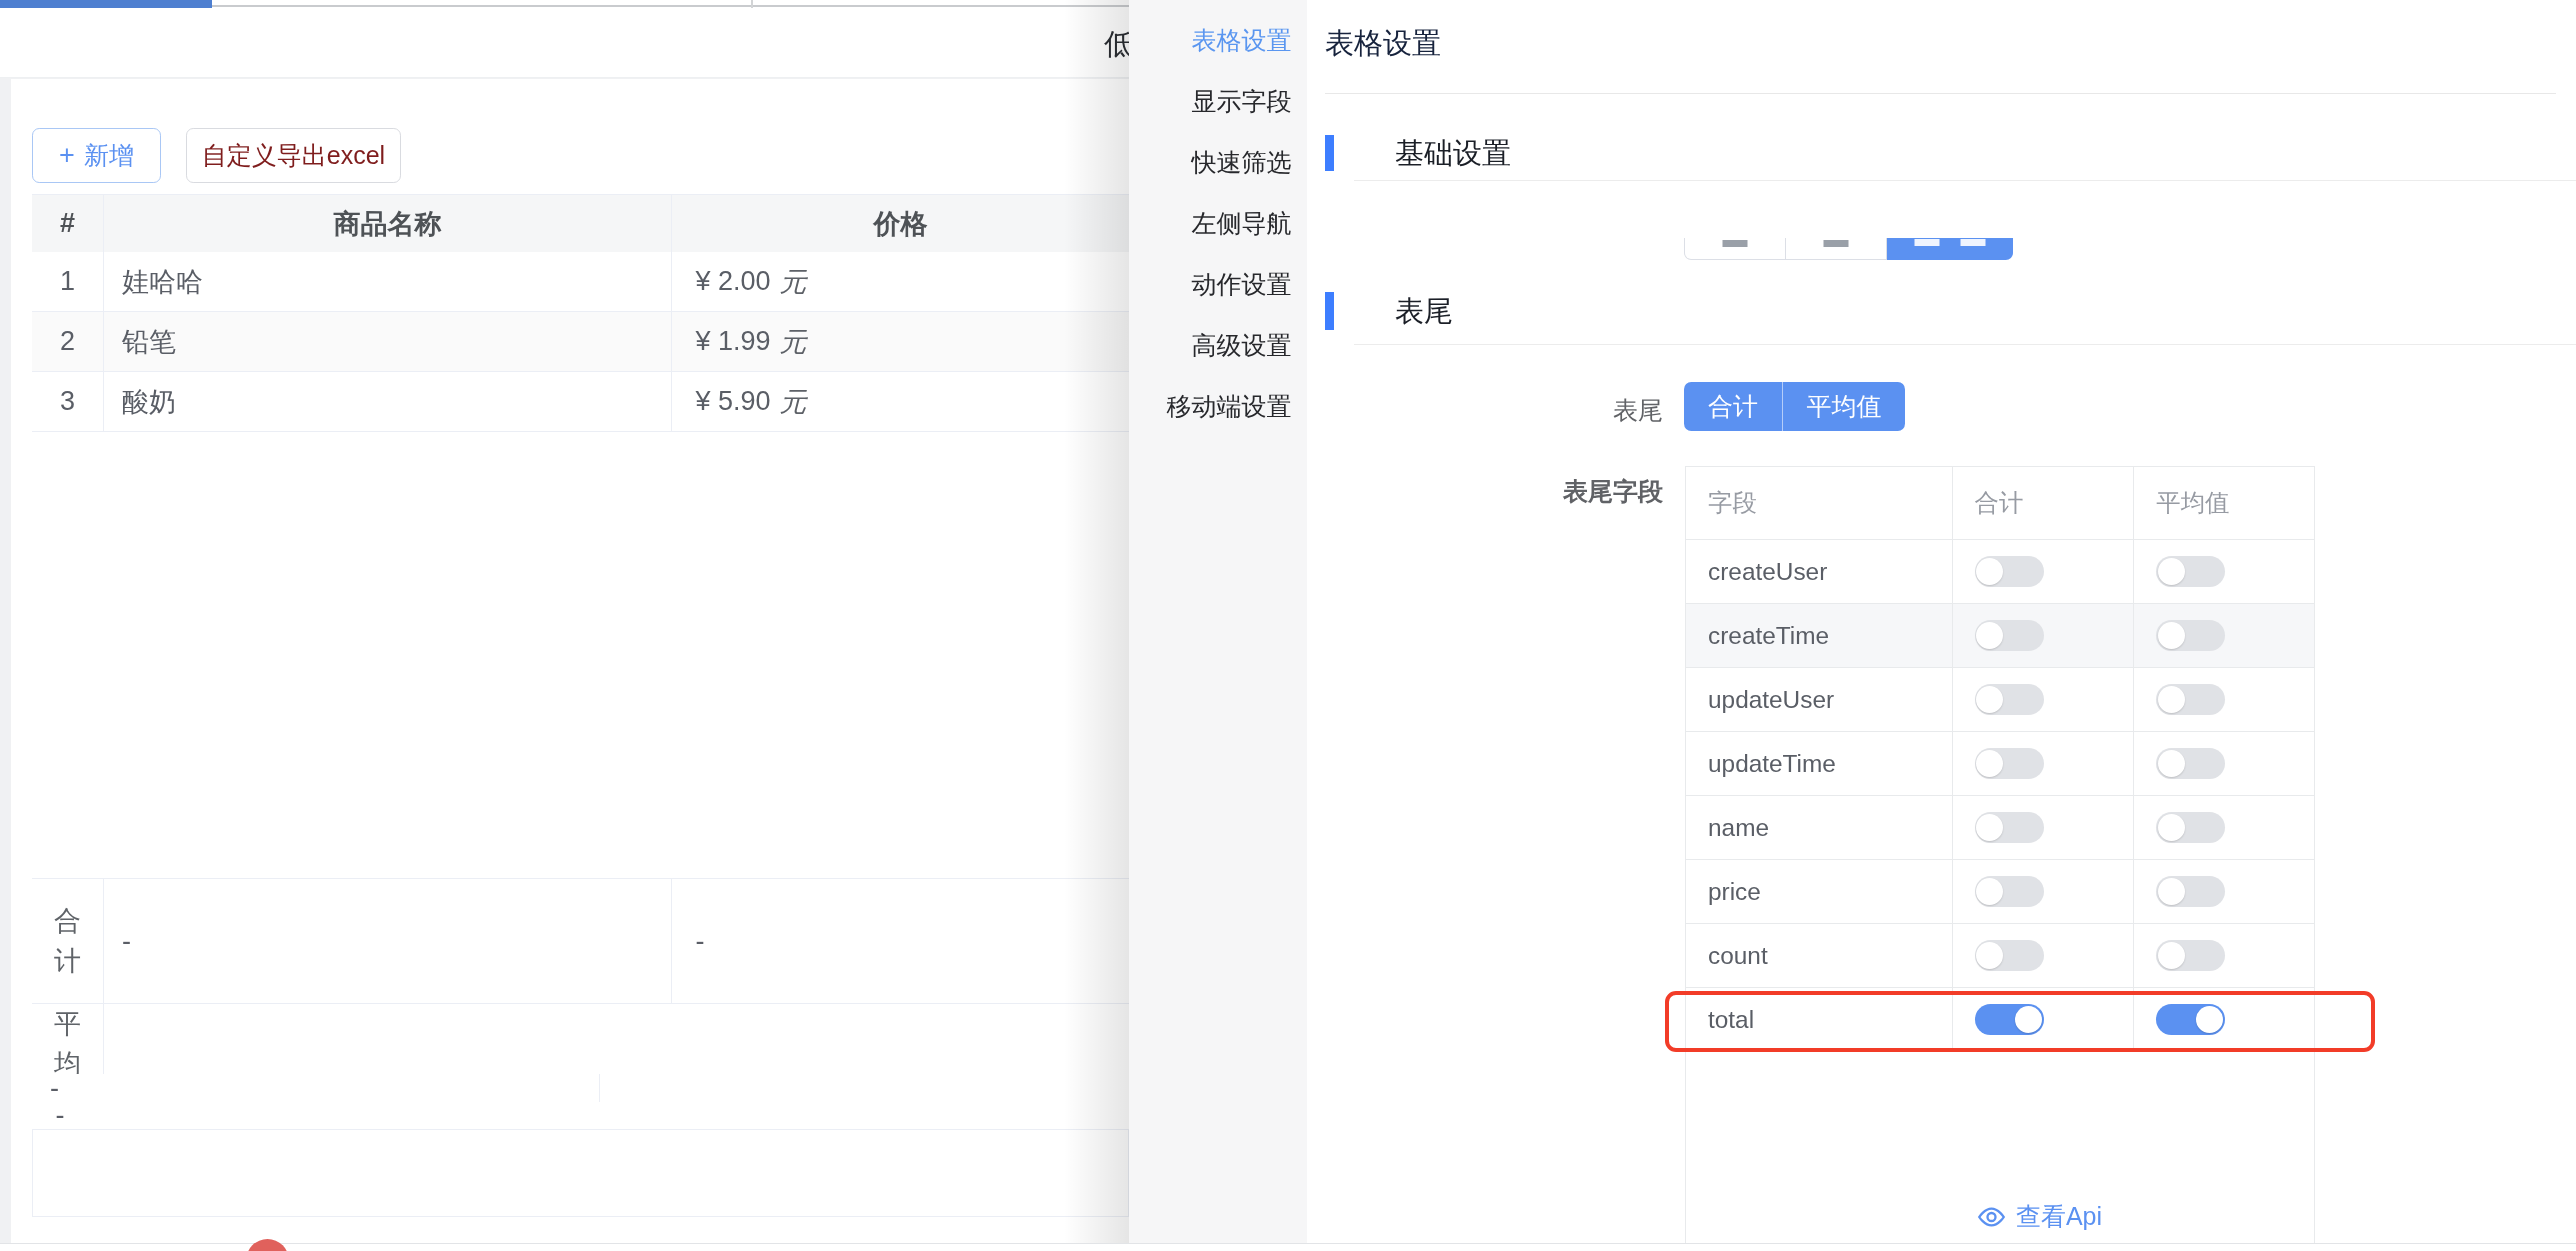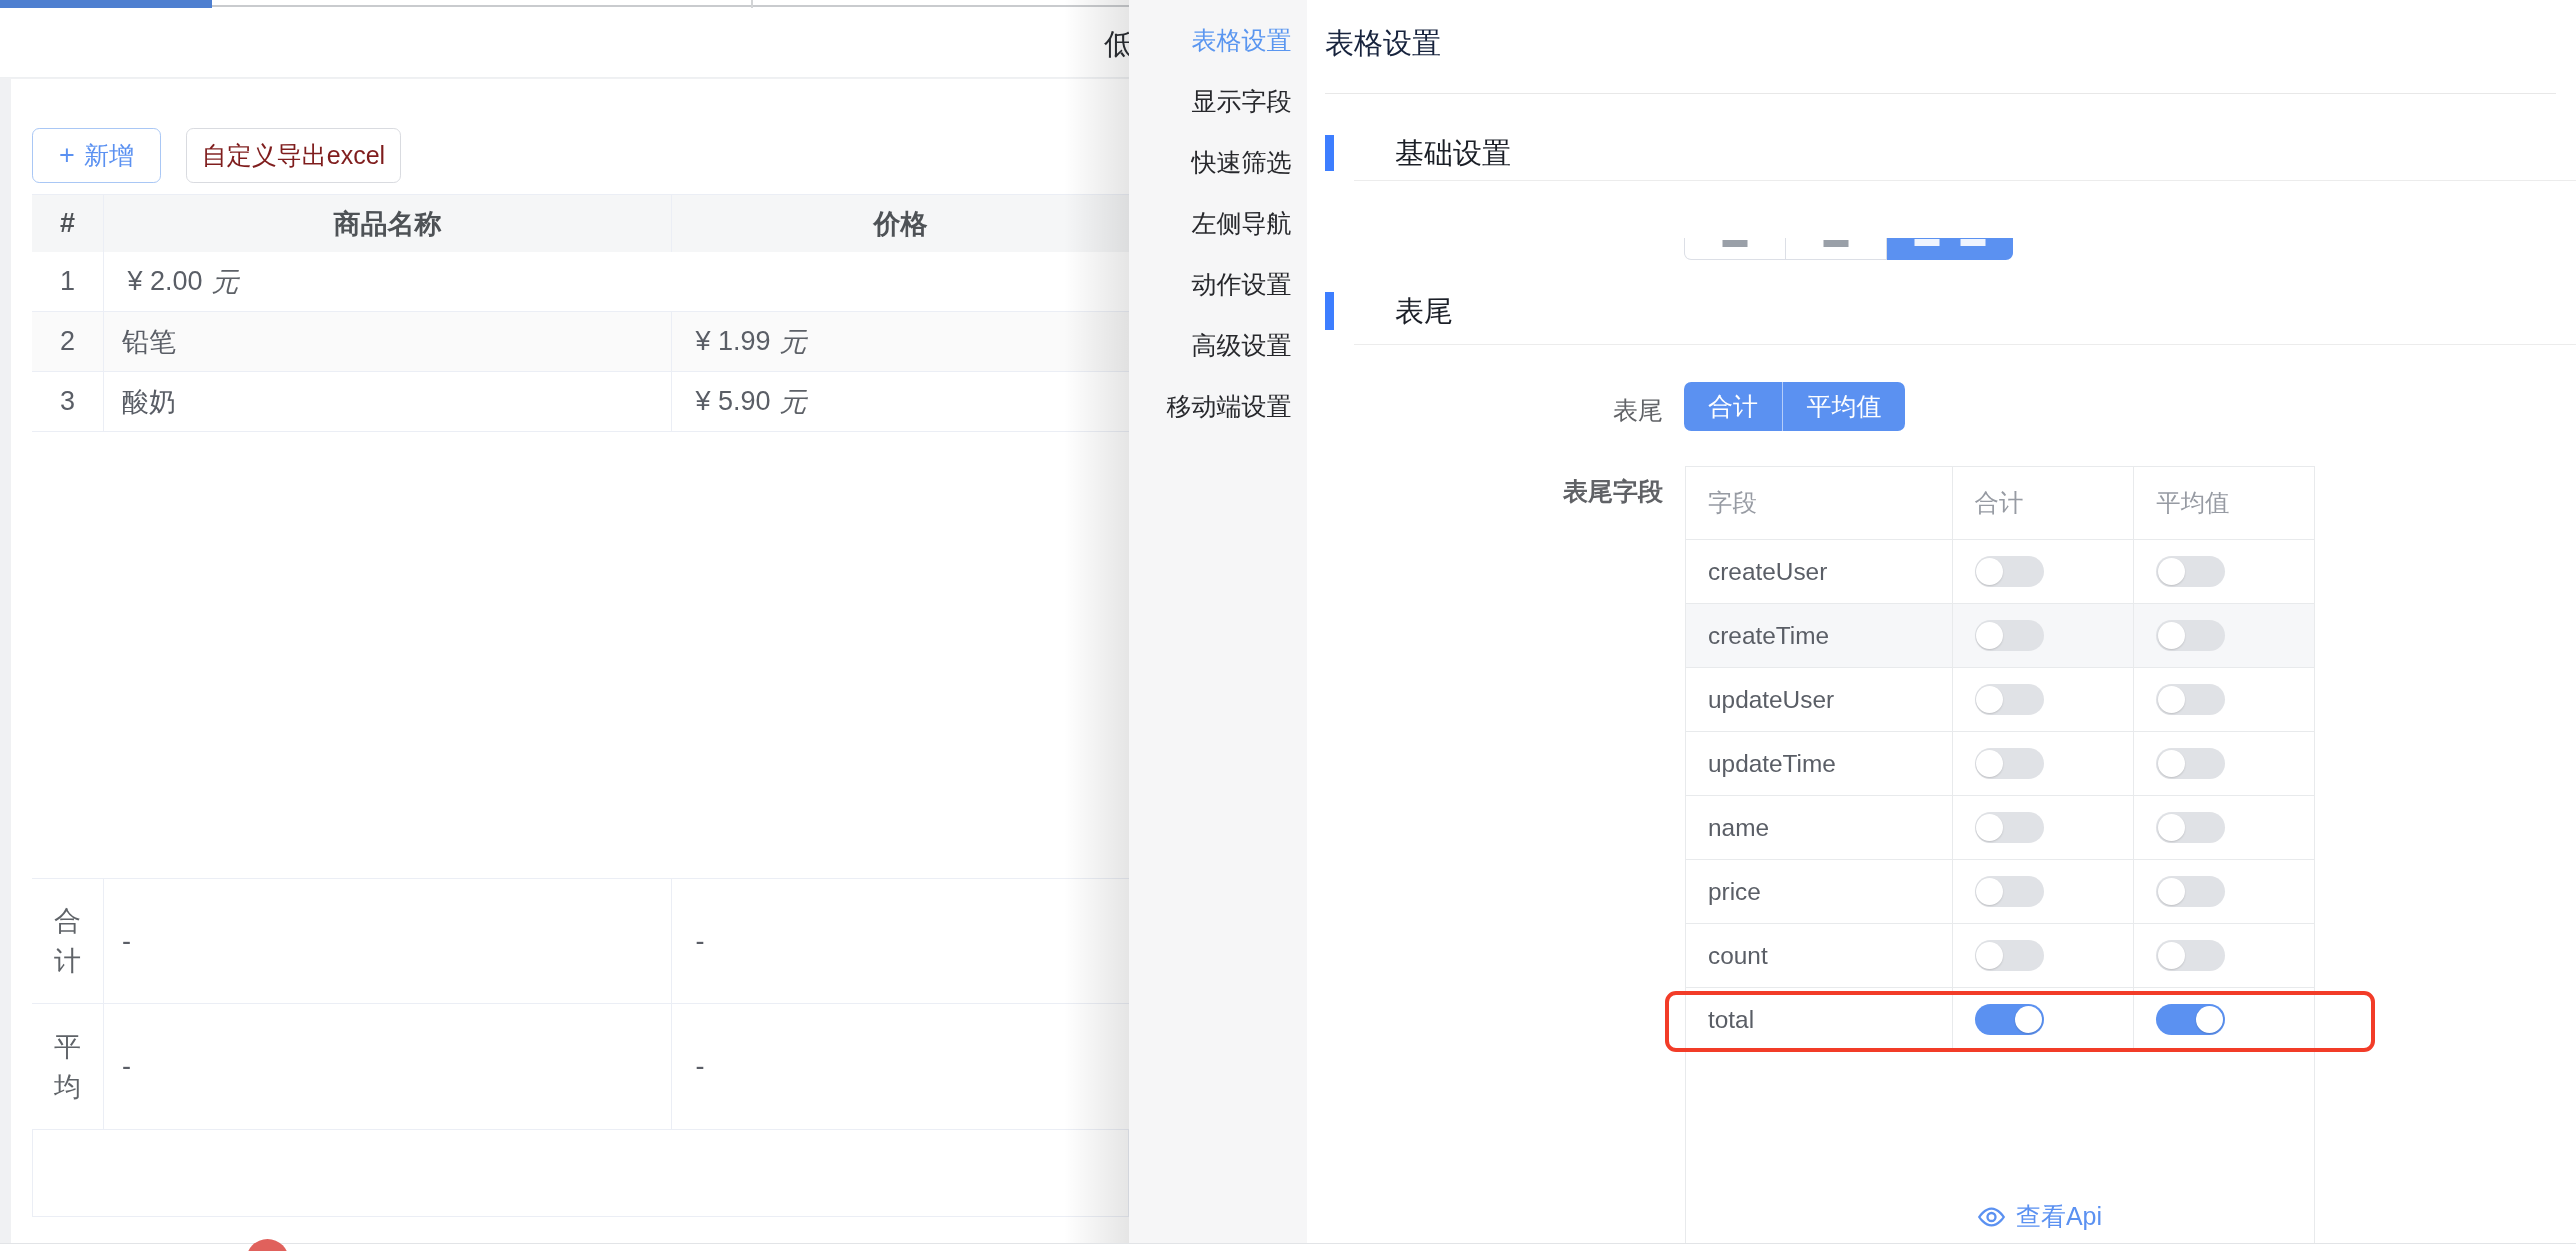--- a/index.html
+++ b/index.html
@@ -40,21 +40,21 @@
   .pcell.c3{width:457px;padding-left:23.5px;border-right:none;}
   #ptable-header .pcell{color:#4e5256;justify-content:center;padding-left:0;}
   .prow{height:60px;background:#fff;}
   .prow.striped{background:#fafafa;}
   .prow .unit{font-style:italic;margin-left:9px;color:#5d6167;}
 
   
   .pfoot{left:21px;width:1097px;box-sizing:border-box;display:flex;
     border-bottom:0.9px solid #ebeef5;background:#fff;}
   #pfoot-1{top:799px;height:126px;border-top:0.9px solid #ebeef5;}
-  #pfoot-2{top:925px;height:126px;}
+  #pfoot-2{top:925px;height:126px;flex-direction:column;}
   .pfoot .vlabel{width:27px;line-height:40px;font-size:27px;color:#5f6368;
     word-break:break-all;text-align:center;margin:auto;}
   #pagination-strip{left:21px;top:1051px;width:1097px;height:87px;box-sizing:border-box;
     border:0.9px solid #ebeef5;border-top:none;background:#fff;}
 
   
   #floating-badge{left:246px;top:1239px;width:43px;height:43px;border-radius:50%;
     background:var(--badge);z-index:30;}
 
   
@@ -166,20 +166,21 @@
     <div class="abs ptable-row" id="ptable-header">
       <div class="pcell c1">#</div>
       <div class="pcell c2">商品名称</div>
       <div class="pcell c3">价格</div>
     </div>
 
     <div class="abs" id="prow-wrap" style="left:0;top:173px;width:1118px;">
 
         <div class="ptable-row prow" style="position:relative;left:21px;">
           <div class="pcell c1">1</div>
+          <div class="pcell c2">娃哈哈</div>
           <div class="pcell c3">
             <span>¥ 2.00</span>
             <span class="unit">元</span>
           </div>
         </div>
 
         <div class="ptable-row prow striped" style="position:relative;left:21px;">
           <div class="pcell c1">2</div>
           <div class="pcell c2">铅笔</div>
           <div class="pcell c3">

